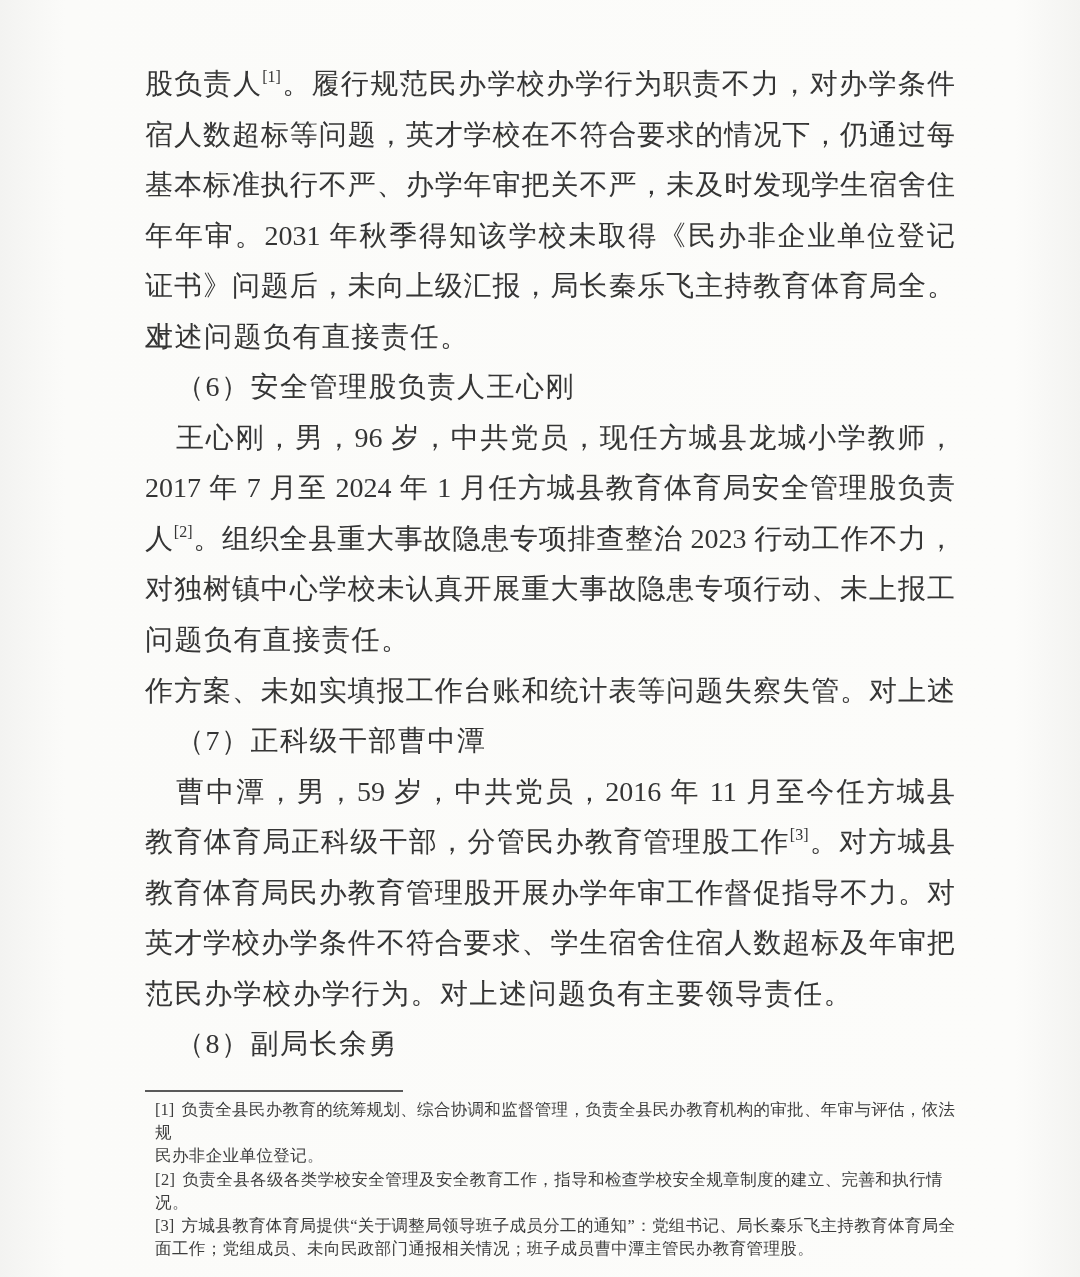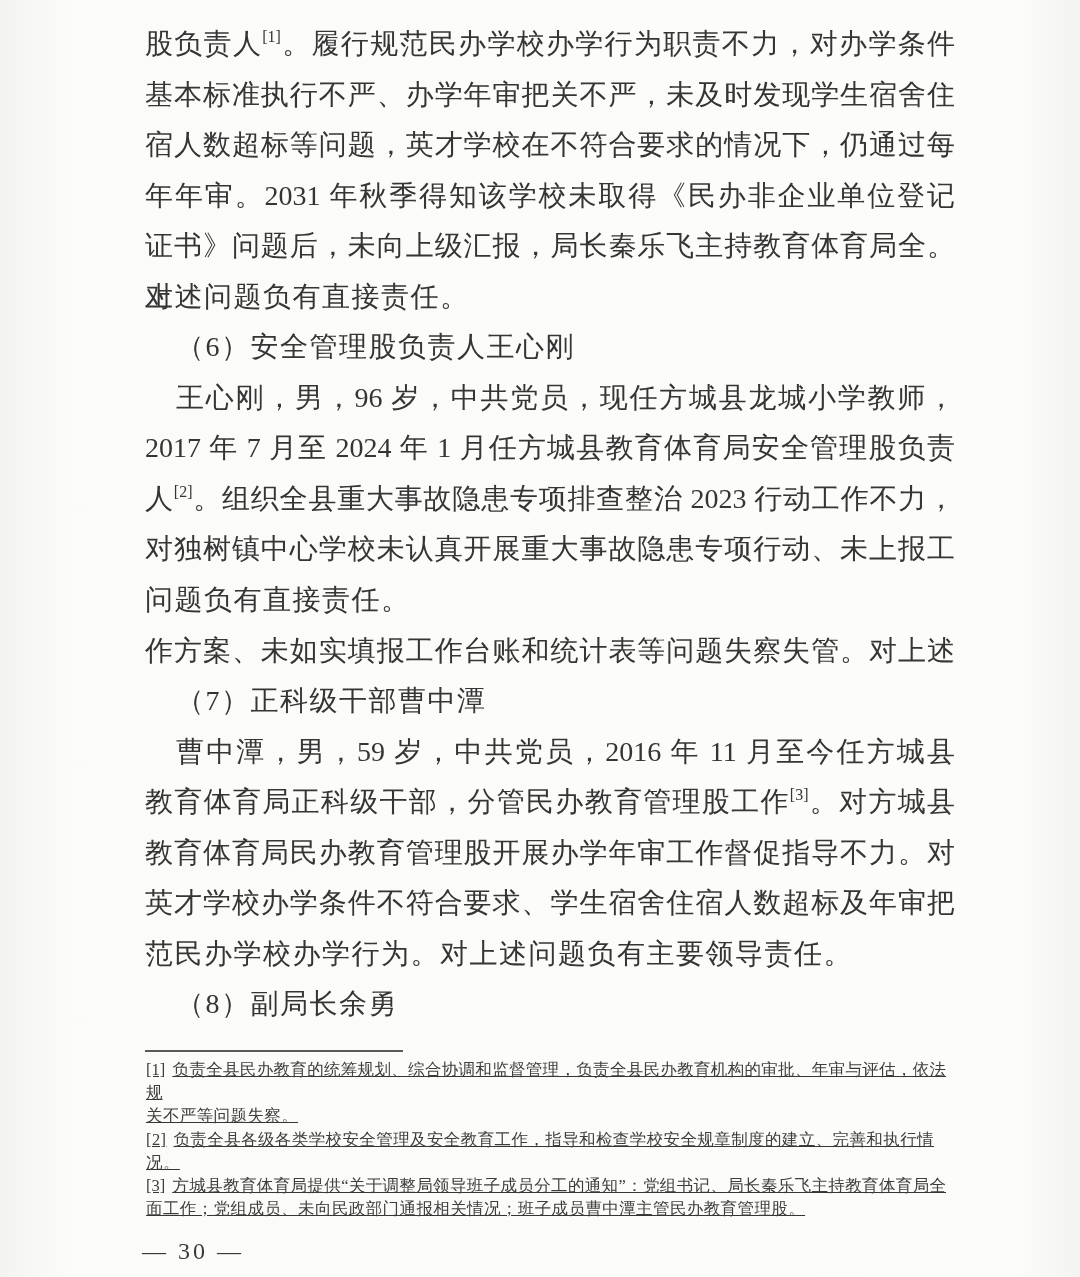--- a/index.html
+++ b/index.html
@@ -4,21 +4,21 @@
 <style>
   html, body { margin: 0; padding: 0; }
   body {
     width: 1080px; height: 1277px;
     background: linear-gradient(90deg, #f3f3f1 0%, #fbfbf9 6%, #fcfcfa 94%, #f3f3f1 100%);
     font-family: "Liberation Serif", "DejaVu Serif", serif;
     color: #353535;
     position: relative;
     overflow: hidden;
   }
-  .page { position: absolute; inset: 0; }
+  .page { position: absolute; inset: 0; margin-top: 40px; }
 
   
   .body-text { position: absolute; left: 145px; top: 19px; width: 810px; }
   .line {
     font-size: 28px;
     line-height: 50.55px;
     height: 50.55px;
     letter-spacing: 1.5px;
     white-space: nowrap;
   }
@@ -35,21 +35,21 @@
     line-height: 0;
     vertical-align: 11px;
   }
 
   
   .footnote-sep {
     position: absolute; left: 145px; top: 1050px;
     width: 258px; height: 0;
     border-top: 2px solid #5a5a5a;
   }
-  .footnotes { position: absolute; left: 146px; top: 1058px; width: 800px; text-decoration: underline; }
+  .footnotes { position: absolute; left: 155px; top: 1058px; width: 800px; }
   .fn-line {
     font-size: 16.5px;
     line-height: 23.2px;
     letter-spacing: 0.4px;
     color: #3d3d3d;
   }
   .fn-line.j {
     letter-spacing: 0;
     text-align: justify;
     text-align-last: justify;
@@ -64,22 +64,22 @@
     color: #3a3a3a;
     white-space: nowrap;
   }
 </style>
 </head>
 <body>
 
 <div class="page">
   <main class="body-text">
       <div class="line j">股负责人<sup class="fn-ref">[1]</sup>。履行规范民办学校办学行为职责不力，对办学条件</div>
+      <div class="line j">宿人数超标等问题，英才学校在不符合要求的情况下，仍通过每</div>
       <div class="line j">基本标准执行不严、办学年审把关不严，未及时发现学生宿舍住</div>
-      <div class="line j">宿人数超标等问题，英才学校在不符合要求的情况下，仍通过每</div>
       <div class="line j">年年审。2031 年秋季得知该学校未取得《民办非企业单位登记</div>
       <div class="line j">证书》问题后，未向上级汇报，局长秦乐飞主持教育体育局全。对</div>
       <div class="line">上述问题负有直接责任。</div>
       <div class="line ind">（6）安全管理股负责人王心刚</div>
       <div class="line j ind">王心刚，男，96 岁，中共党员，现任方城县龙城小学教师，</div>
       <div class="line j">2017 年 7 月至 2024 年 1 月任方城县教育体育局安全管理股负责</div>
       <div class="line j">人<sup class="fn-ref">[2]</sup>。组织全县重大事故隐患专项排查整治 2023 行动工作不力，</div>
       <div class="line j">对独树镇中心学校未认真开展重大事故隐患专项行动、未上报工</div>
       <div class="line">问题负有直接责任。</div>
       <div class="line j">作方案、未如实填报工作台账和统计表等问题失察失管。对上述</div>
@@ -87,19 +87,19 @@
       <div class="line j ind">曹中潭，男，59 岁，中共党员，2016 年 11 月至今任方城县</div>
       <div class="line j">教育体育局正科级干部，分管民办教育管理股工作<sup class="fn-ref">[3]</sup>。对方城县</div>
       <div class="line j">教育体育局民办教育管理股开展办学年审工作督促指导不力。对</div>
       <div class="line j">英才学校办学条件不符合要求、学生宿舍住宿人数超标及年审把</div>
       <div class="line">范民办学校办学行为。对上述问题负有主要领导责任。</div>
       <div class="line ind">（8）副局长余勇</div>
     </main>
   <div class="footnote-sep"></div>
   <section class="footnotes">
       <div class="fn-line j"><span class="fn-label">[1]</span>负责全县民办教育的统筹规划、综合协调和监督管理，负责全县民办教育机构的审批、年审与评估，依法规</div>
-      <div class="fn-line">关不严等问题失察。</div>
+      <div class="fn-line">民办非企业单位登记。</div>
       <div class="fn-line"><span class="fn-label">[2]</span>负责全县各级各类学校安全管理及安全教育工作，指导和检查学校安全规章制度的建立、完善和执行情况。</div>
       <div class="fn-line j"><span class="fn-label">[3]</span>方城县教育体育局提供“关于调整局领导班子成员分工的通知”：党组书记、局长秦乐飞主持教育体育局全</div>
       <div class="fn-line">面工作；党组成员、未向民政部门通报相关情况；班子成员曹中潭主管民办教育管理股。</div>
     </section>
   <div class="page-number">— 30 —</div>
 </div>
 
 </body></html>

